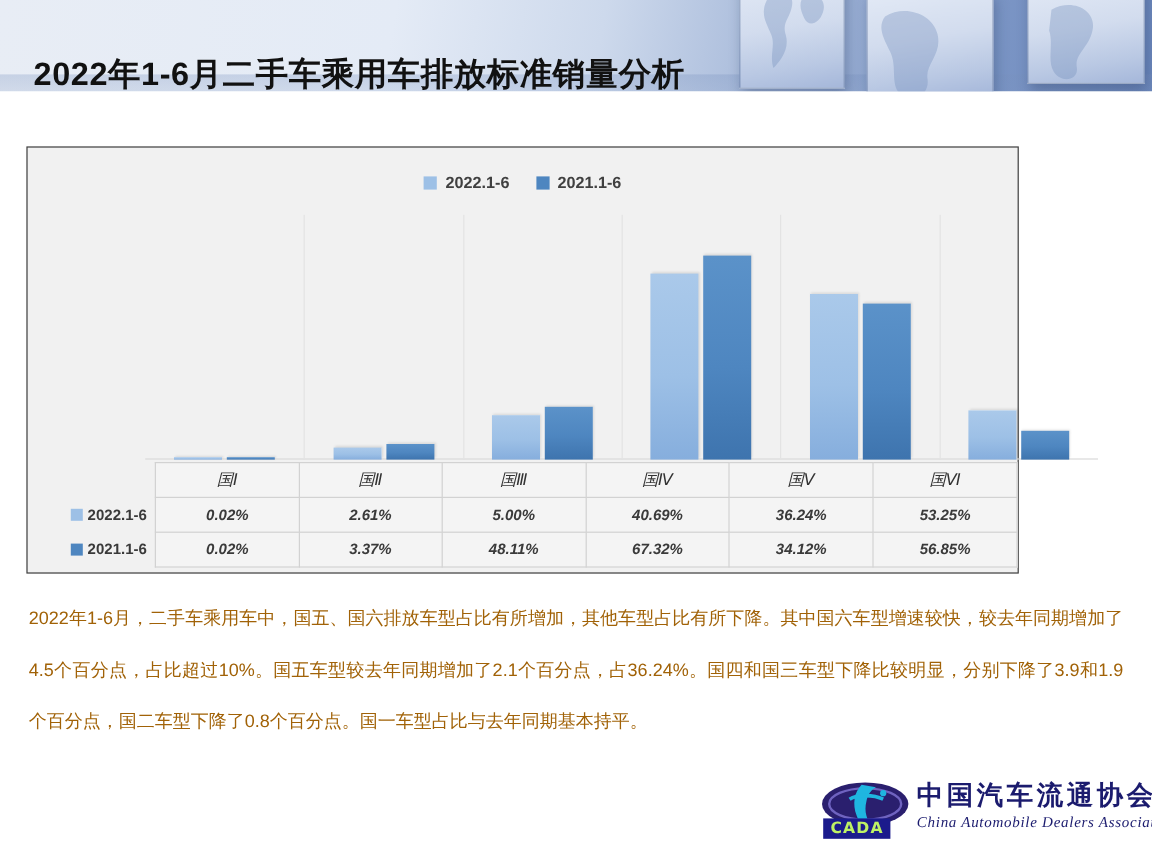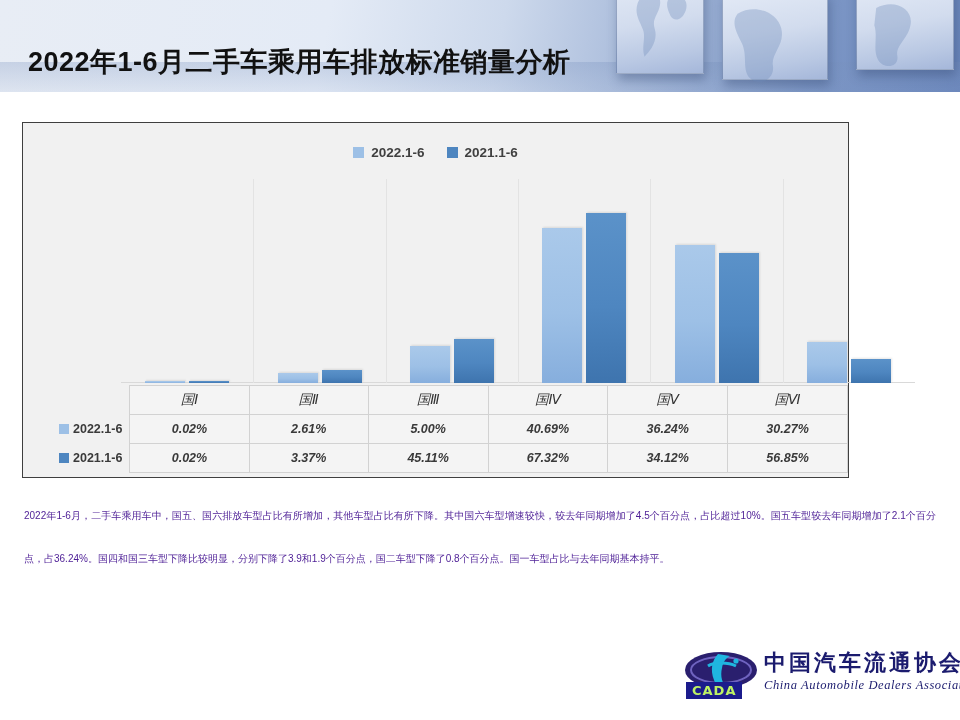--- a/index.html
+++ b/index.html
@@ -5,21 +5,21 @@
   html,body{margin:0;padding:0;}
   body{
     width:960px;height:720px;
     background:#ffffff;
     font-family:"Liberation Sans","DejaVu Sans",sans-serif;
     overflow:hidden;position:relative;
   }
 
   
   .header{
-    position:absolute;left:0;top:0;width:960px;height:92px;
+    position:absolute;left:0;top:0;width:960px;height:76px;
     background:linear-gradient(100deg,#e8edf5 0%,#e4ebf6 34%,#cdd9ec 52%,#9fb3d6 70%,#7d97c6 84%,#6a86bb 100%);
     overflow:hidden;
   }
   .hdr-floor{
     position:absolute;left:0;top:62px;width:960px;height:38px;
     background:linear-gradient(180deg,rgba(120,145,190,.30),rgba(150,170,205,.05));
   }
   .cube{
     position:absolute;
     background:linear-gradient(170deg,#e3eaf6 0%,#d2dcee 45%,#b9c8e3 78%,#a5b7da 100%);
@@ -83,21 +83,21 @@
   .dtable td.corner{border:none;background:transparent;}
   .dtable td.hd{font-weight:normal;font-size:13.5px;color:#333;}
   .dtable td.val{width:124px;font-style:italic;}
   .rowlab .sw{
     width:10px;height:10px;display:inline-block;vertical-align:-1px;margin-right:4px;
   }
 
   
   .para{
     position:absolute;left:24px;top:494px;width:912px;
-    font-size:10px;color:#4c1d95;line-height:43px;
+    font-size:15px;color:#a16207;line-height:43px;
     text-align:justify;
   }
 
   
   .logo{position:absolute;left:684px;top:648px;width:256px;height:64px;}
   .logo .emblem{position:absolute;left:0;top:2px;width:74px;height:46px;}
   .logo .cn{
     position:absolute;left:80px;top:0px;font-size:22px;font-weight:bold;
     color:#1b1b6e;letter-spacing:3px;font-family:"DejaVu Sans",sans-serif;
     white-space:nowrap;
@@ -189,29 +189,29 @@
     </tr>
     <tr>
       <td class="rowlab">
         <span class="sw" style="background:#9dc0e6"></span><span>2022.1-6</span>
       </td>
       <td class="val">0.02%</td>
       <td class="val">2.61%</td>
       <td class="val">5.00%</td>
       <td class="val">40.69%</td>
       <td class="val">36.24%</td>
-      <td class="val">30.27%</td>
+      <td class="val">53.25%</td>
     </tr>
     <tr>
       <td class="rowlab">
         <span class="sw" style="background:#4e86c0"></span><span>2021.1-6</span>
       </td>
       <td class="val">0.02%</td>
       <td class="val">3.37%</td>
-      <td class="val">45.11%</td>
+      <td class="val">48.11%</td>
       <td class="val">67.32%</td>
       <td class="val">34.12%</td>
       <td class="val">56.85%</td>
     </tr>
   </tbody>
     </table>
 </div>
 
 <div class="para">2022年1-6月，二手车乘用车中，国五、国六排放车型占比有所增加，其他车型占比有所下降。其中国六车型增速较快，较去年同期增加了4.5个百分点，占比超过10%。国五车型较去年同期增加了2.1个百分点，占36.24%。国四和国三车型下降比较明显，分别下降了3.9和1.9个百分点，国二车型下降了0.8个百分点。国一车型占比与去年同期基本持平。</div>
 

